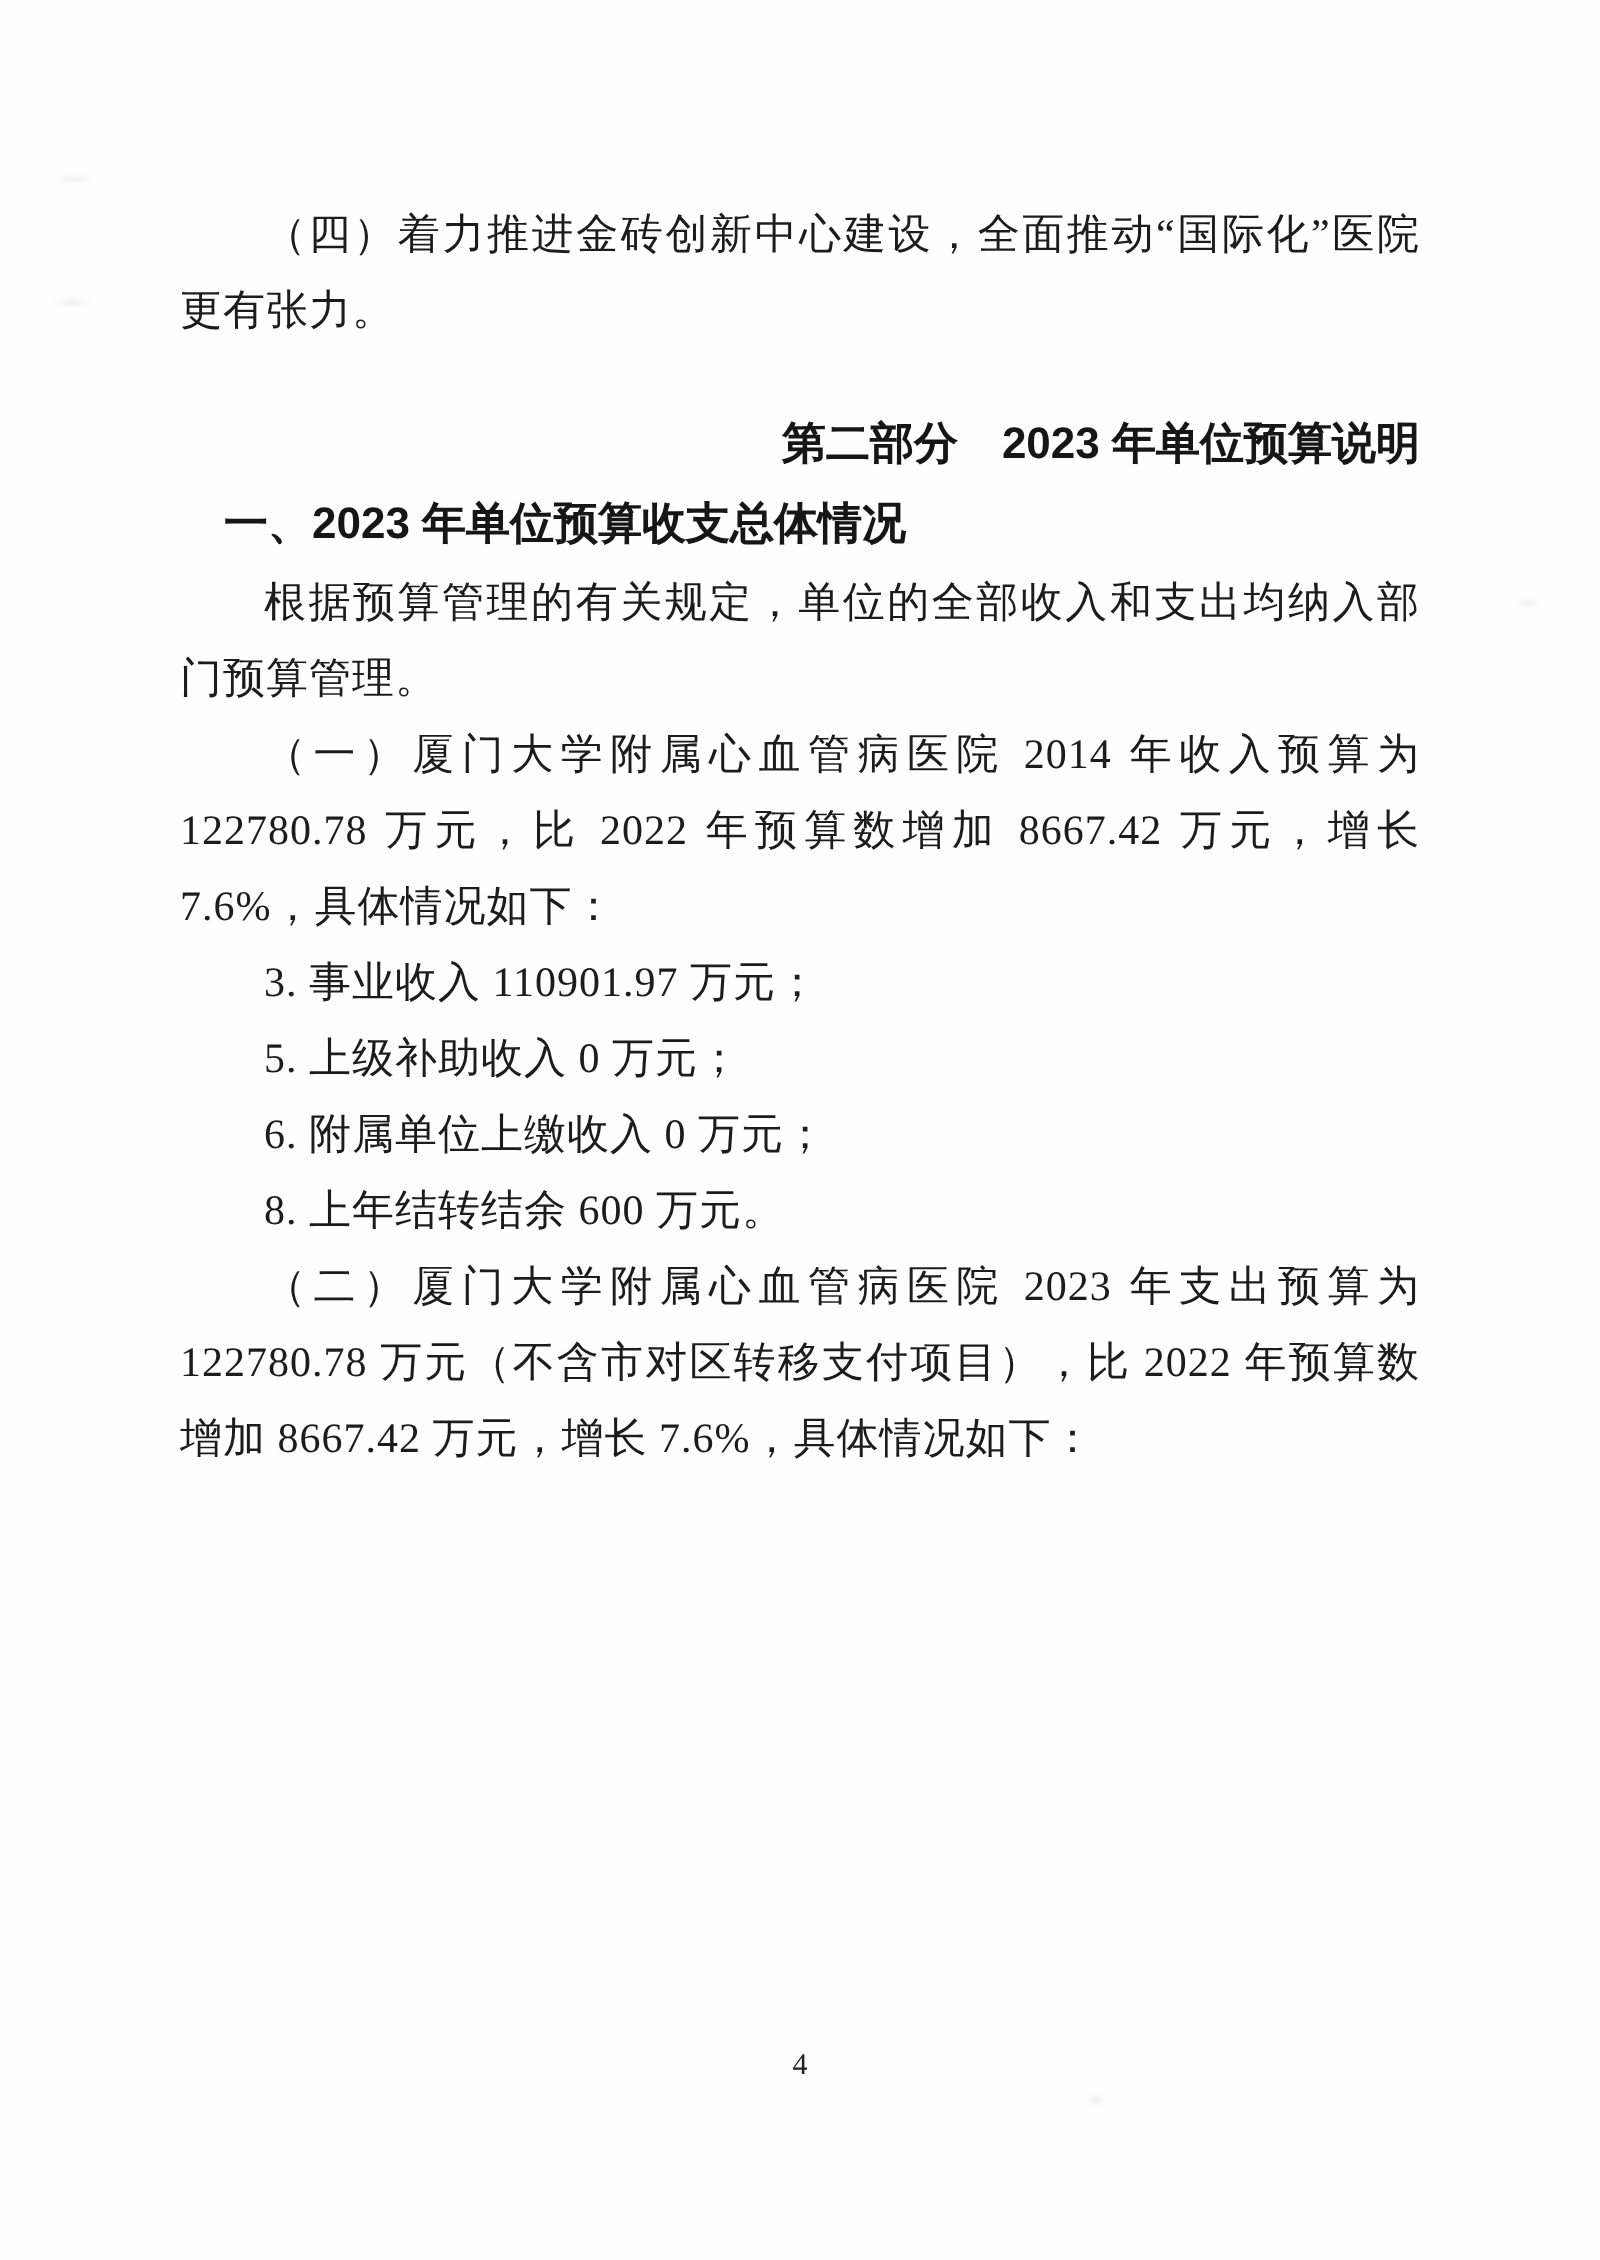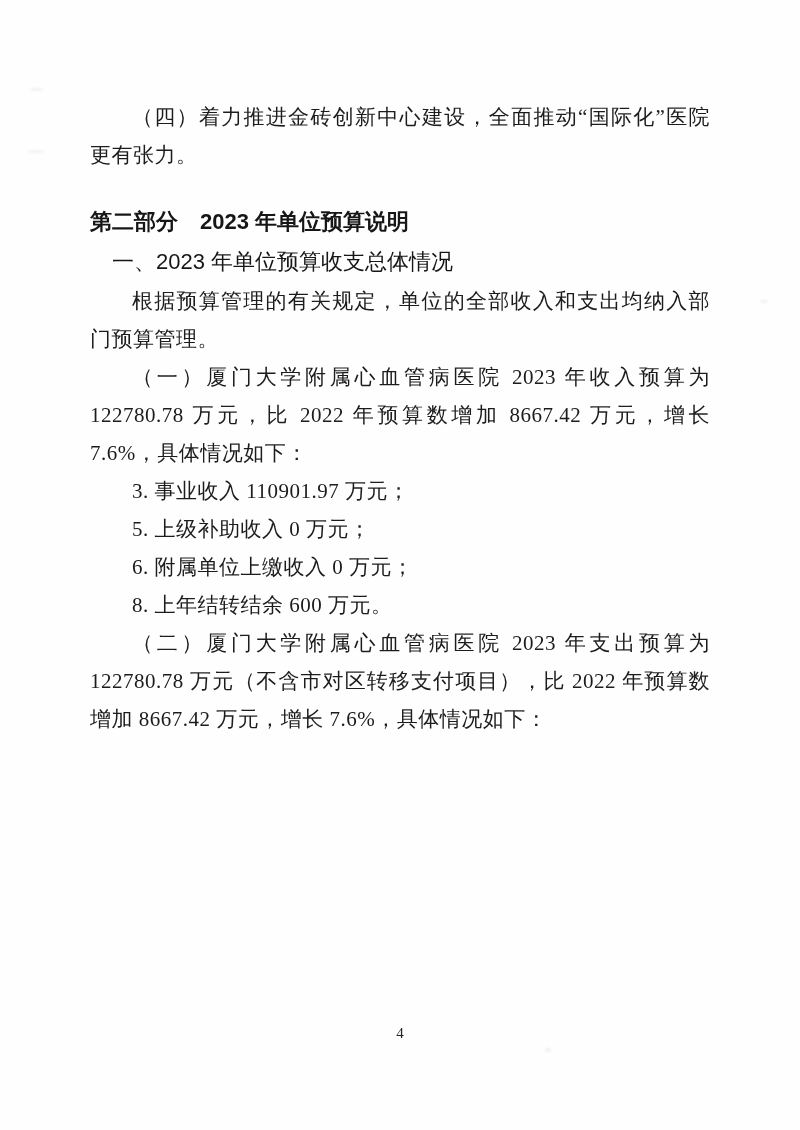--- a/index.html
+++ b/index.html
@@ -46,27 +46,27 @@
     text-indent: 2em;
     letter-spacing: 0.5px;
   }
 
   .part-title {
     margin-top: 28px;
     font-family: "Liberation Sans", "DejaVu Sans", sans-serif;
     font-weight: bold;
     font-size: 22px;
     line-height: 40px;
-    text-align: left;
+    text-align: right;
     color: #161616;
   }
 
   .section-title {
     font-family: "Liberation Sans", "DejaVu Sans", sans-serif;
-    font-weight: normal;
+    font-weight: bold;
     font-size: 22px;
     line-height: 40px;
     text-indent: 1em;
     color: #161616;
   }
 
   .page-footer {
     position: absolute;
     left: 0;
     width: 800px;
@@ -93,21 +93,21 @@
   <div class="content">
 
     <p class="body-par">（四）着力推进金砖创新中心建设，全面推动“国际化”医院更有张力。</p>
 
     <h1 class="part-title">第二部分　2023 年单位预算说明</h1>
 
     <h2 class="section-title">一、2023 年单位预算收支总体情况</h2>
 
     <p class="body-par">根据预算管理的有关规定，单位的全部收入和支出均纳入部门预算管理。</p>
 
-    <p class="body-par">（一）厦门大学附属心血管病医院 2023 年收入预算为 122780.78 万元，比 2022 年预算数增加 8667.42 万元，增长 7.6%，具体情况如下：</p>
+    <p class="body-par">（一）厦门大学附属心血管病医院 2014 年收入预算为 122780.78 万元，比 2022 年预算数增加 8667.42 万元，增长 7.6%，具体情况如下：</p>
 
 
 
     <p class="body-par">3. 事业收入 110901.97 万元；</p>
 
 
     <p class="body-par">5. 上级补助收入 0 万元；</p>
 
     <p class="body-par">6. 附属单位上缴收入 0 万元；</p>
 

